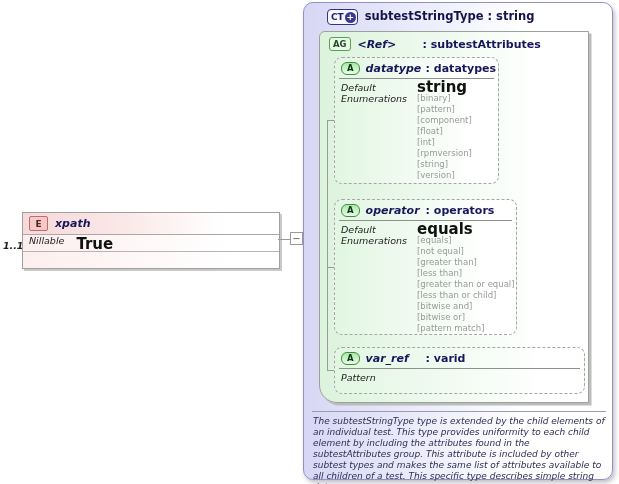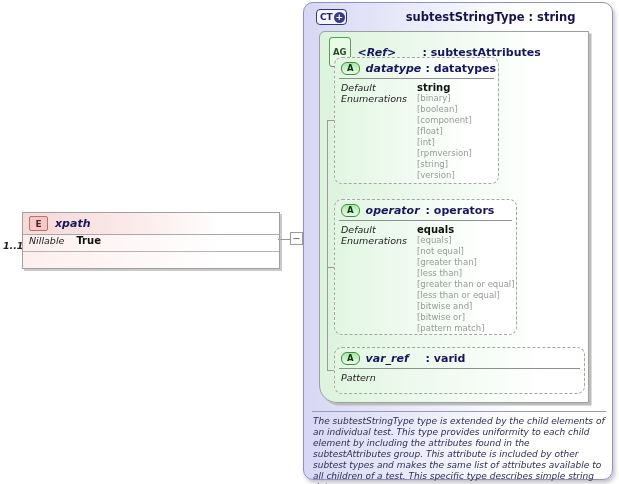--- a/index.html
+++ b/index.html
@@ -33,21 +33,21 @@
   }
 
   
   .badge { display:inline-flex; align-items:center; justify-content:center;
            font-weight:bold; flex:0 0 auto; }
   .badge-e {
     width:17px; height:13px; font-size:9px; color:#5a1f1f;
     background:#f6c9c9; border:1px solid #c06a6a; border-radius:2px;
   }
   .badge-ag {
-    height:12px; padding:8px 3px; font-size:8.5px; color:#27482a;
+    height:12px; padding:0 3px; font-size:8.5px; color:#27482a;
     background:#e7fbe7; border:1px solid #56a156; border-radius:3px;
   }
   .badge-a {
     height:11px; padding:0 5px; font-size:8.5px; color:#143214;
     background:linear-gradient(#a9e8a9,#e9fce9); border:1px solid #3f8f3f; border-radius:6px;
   }
   .badge-ct-wrap {
     display:inline-flex; align-items:center; height:14px; padding:0 1px 0 3px;
     border:1.4px solid #34347e; border-radius:4px; background:#f6f6ff; flex:0 0 auto;
   }
@@ -60,41 +60,41 @@
 
   
   .title-name { font-weight:bold; font-size:11px; color:#16165c; white-space:pre;font-style:italic; }
   .title-type { font-weight:bold; font-size:11px; color:#16165c; white-space:pre; }
   .elem-name  { min-width:60px; }
   .ag-name    { min-width:58px; }
   .attr-name  { min-width:54px; }
 
   
   .prop-label   { font-size:9.5px; font-style:italic; color:#222; }
-  .prop-default { font-size:10px; font-weight:bold; color:#111; margin-left:12px; }
+  .prop-default { font-size:15px; font-weight:bold; color:#111; margin-left:12px; }
 
   
   .conn-line { position:absolute; left:278px; top:239px; width:13px; height:1px; background:#999; }
   .toggle {
     position:absolute; left:290px; top:232px; width:13px; height:13px;
     border:1px solid #999; background:#fff; color:#555;
     font-size:10px; line-height:11px; text-align:center; box-sizing:border-box;
     cursor:pointer;
   }
 
   
   .ct-box {
     position:absolute; left:303px; top:2px; width:310px; height:478px;
     border:1px solid #9191c4; border-radius:10px;
     background:linear-gradient(to right,#d7d7f5,#ffffff 72%);
     box-shadow:2px 3px 4px rgba(80,80,110,0.35);
     box-sizing:border-box;
   }
-  .ct-header { display:flex; align-items:center; gap:23px; padding:6px 8px 0 12px; }
-  .ct-title  { font-weight:bold; font-size:11.5px; color:#14144a;margin-left:36px; }
+  .ct-header { display:flex; gap:7px; padding:6px 8px 0 23px; }
+  .ct-title  { font-weight:bold; font-size:11.5px; color:#14144a; }
 
   
   .ag-box {
     position:absolute; left:15px; top:28px; width:270px; height:372px;
     border:1px solid #9aa39a; border-radius:6px 0 0 18px;
     background:linear-gradient(to right,#dcf3dc,#ffffff 82%);
     box-shadow:2.5px 2.5px 0 #bcbcbc;
     box-sizing:border-box;
   }
   .ag-header { display:flex; align-items:center; gap:7px; padding:5px 6px 0 9px; }
@@ -188,21 +188,21 @@
         <div class="attr-body">
           <div class="prop-grid">
             <div class="col-labels">
               <span class="prop-label">Default</span>
               <span class="prop-label">Enumerations</span>
             </div>
             <div class="col-values">
               <span class="prop-default">string</span>
               <div>
                   <div class="enum-item">[binary]</div>
-                  <div class="enum-item">[boolean]</div>
+                  <div class="enum-item">[pattern]</div>
                   <div class="enum-item">[component]</div>
                   <div class="enum-item">[float]</div>
                   <div class="enum-item">[int]</div>
                   <div class="enum-item">[rpmversion]</div>
                   <div class="enum-item">[string]</div>
                   <div class="enum-item">[version]</div>
                 </div>
             </div>
           </div>
         </div>
@@ -221,21 +221,21 @@
               <span class="prop-label">Enumerations</span>
             </div>
             <div class="col-values">
               <span class="prop-default">equals</span>
               <div>
                   <div class="enum-item">[equals]</div>
                   <div class="enum-item">[not equal]</div>
                   <div class="enum-item">[greater than]</div>
                   <div class="enum-item">[less than]</div>
                   <div class="enum-item">[greater than or equal]</div>
-                  <div class="enum-item">[less than or equal]</div>
+                  <div class="enum-item">[less than or child]</div>
                   <div class="enum-item">[bitwise and]</div>
                   <div class="enum-item">[bitwise or]</div>
                   <div class="enum-item">[pattern match]</div>
                 </div>
             </div>
           </div>
         </div>
       </div>
 
       <div class="attr-box attr-varref">

